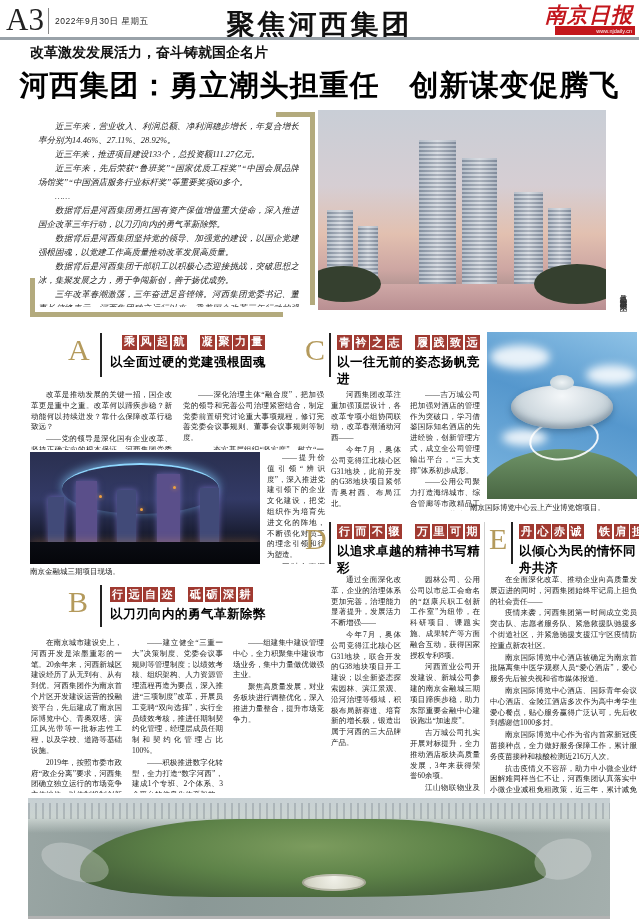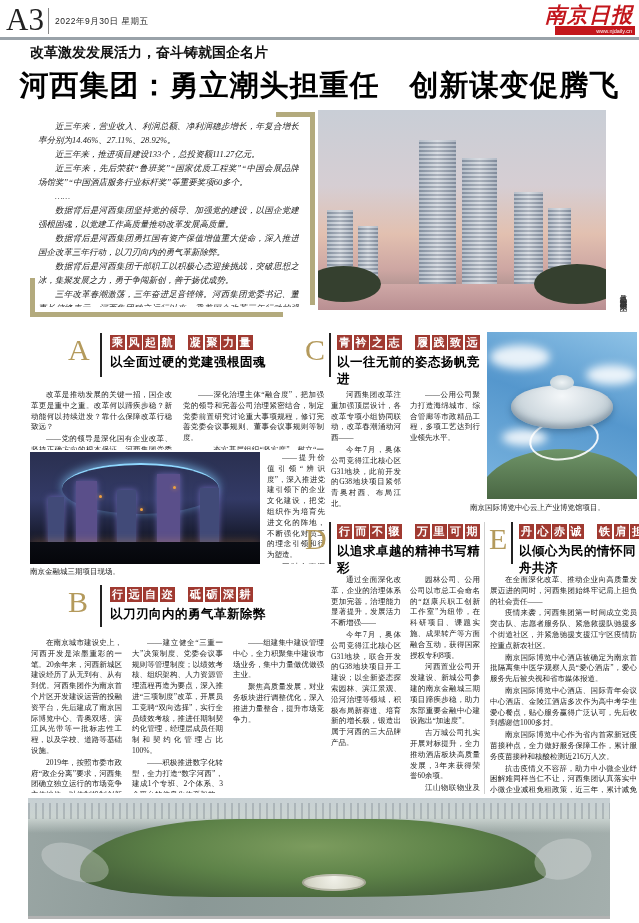--- a/index.html
+++ b/index.html
@@ -83,37 +83,38 @@
   .vrule{width:1px;background:#cfcfcf;}
 </style>
 </head>
 <body>
 
 <div class="page">
 
   <div class="abs pageno">A3</div>
   <div class="abs hdr-vline"></div>
   <div class="abs hdr-date">2022年9月30日 星期五</div>
+  <div class="abs hdr-title">聚焦河西集团</div>
   <div class="abs masthead">南京日报</div>
   <div class="abs mast-bar">www.njdaily.cn</div>
   <div class="abs hdr-rule"></div>
 
   <div class="abs kicker">改革激发发展活力，奋斗铸就国企名片</div>
   <div class="abs headline">河西集团：勇立潮头担重任　创新谋变促腾飞</div>
 
   <div class="abs intro">
     <div class="br-tr"></div>
     <div class="br-bl"></div>
     <div class="intro-text">
         <p>近三年来，营业收入、利润总额、净利润稳步增长，年复合增长率分别为14.46%、27.11%、28.92%。</p>
         <p>近三年来，推进项目建设133个，总投资额111.27亿元。</p>
         <p>近三年来，先后荣获“鲁班奖”“国家优质工程奖”“中国会展品牌场馆奖”“中国酒店服务行业标杆奖”等重要奖项60多个。</p>
         <p>……</p>
+        <p>数据背后是河西集团勇扛国有资产保值增值重大使命，深入推进国企改革三年行动，以刀刃向内的勇气革新除弊。</p>
         <p>数据背后是河西集团坚持党的领导、加强党的建设，以国企党建强根固魂，以党建工作高质量推动改革发展高质量。</p>
-        <p>数据背后是河西集团勇扛国有资产保值增值重大使命，深入推进国企改革三年行动，以刀刃向内的勇气革新除弊。</p>
         <p>数据背后是河西集团干部职工以积极心态迎接挑战，突破思想之冰，集聚发展之力，勇于争闯新创，善于扬优成势。</p>
         <p>三年改革春潮激荡，三年奋进足音铿锵。河西集团党委书记、董事长储峰表示，河西集团独立运行以来，乘着国企改革三年行动的强劲东风，坚持以“改”促“变”、以“变”促“优”，在高质量发展道路上迈出了坚实的步伐。</p>
       </div>
   </div>
 
   <div class="photo ph-render">
     <div class="tw" style="left:3%;bottom:14%;width:9%;height:36%;"></div>
     <div class="tw" style="left:14%;bottom:13%;width:7%;height:29%;"></div>
     <div class="tw" style="left:35%;bottom:12%;width:13%;height:73%;"></div>
     <div class="tw" style="left:50%;bottom:12%;width:12%;height:64%;"></div>
@@ -123,21 +124,21 @@
     <div class="trees" style="left:-4%;bottom:4%;width:26%;height:18%;"></div>
     <div class="trees" style="right:-5%;bottom:3%;width:30%;height:20%;"></div>
   </div>
   <div class="abs vcap">
     <span>奥体公司乐游园项目效果图。</span>
   </div>
 
   <div class="abs" style="left:30px;top:329px;width:296px;height:58px;">
     <div class="abs sec-letter" style="left:38px;top:4px;">A</div>
     <div class="sec-vline" style="left:70px;top:4px;height:44px;"></div>
-    <div class="abs" style="left:80px;top:3px;white-space:nowrap;">
+    <div class="abs" style="left:92px;top:3px;white-space:nowrap;font-family:Liberation Mono, monospace;">
       <span><span class="tchar">乘</span><span class="tchar">风</span><span class="tchar">起</span><span class="tchar">航</span></span><span class="tgap"></span><span><span class="tchar">凝</span><span class="tchar">聚</span><span class="tchar">力</span><span class="tchar">量</span></span>
     </div>
     <div class="abs sec-sub" style="left:80px;top:25px;">以全面过硬的党建强根固魂</div>
   </div>
 
   <div class="bcol" style="left:30px;top:389px;width:143px;height:61px;">
       <p>改革是推动发展的关键一招，国企改革更是重中之重。改革何以蹄疾步稳？新动能何以持续迸发？靠什么保障改革行稳致远？</p>
       <p>——党的领导是深化国有企业改革、坚持正确方向的根本保证。河西集团党委坚持以党的建设引领改革发展，以党组织的自我革命引领企业变革，并为改革不断探索护航。</p>
     </div>
   <div class="bcol" style="left:182px;top:389px;width:143px;height:61px;">
@@ -193,20 +194,21 @@
     </div>
     <div class="abs sec-sub" style="left:32px;top:25px;">以一往无前的姿态扬帆竞进</div>
   </div>
 
   <div class="bcol" style="left:330px;top:389px;width:72px;height:122px;">
       <p>河西集团改革注重加强顶层设计，各改革专项小组协同联动，改革春潮涌动河西——</p>
       <p>今年7月，奥体公司竞得江北核心区G31地块，此前开发的G38地块项目紧邻青奥村西、布局江北。</p>
       <p>——置业公司深入推进人事、劳动、分配三项制度改革，机制活力充分释放；项目10月上市预售，打造低密度公开样板区。</p>
     </div>
   <div class="bcol" style="left:409px;top:389px;width:72px;height:122px;">
+      <p>——吉万城公司把加强对酒店的管理作为突破口，学习借鉴国际知名酒店的先进经验，创新管理方式，成立全公司管理输出平台，“三大支撑”体系初步成形。</p>
       <p>——公用公司聚力打造海绵城市、综合管廊等市政精品工程，多项工艺达到行业领先水平。</p>
     </div>
 
   <div class="photo ph-expo">
     <div class="cloud" style="left:2%;top:8%;width:40%;height:14%;"></div>
     <div class="cloud" style="right:0;top:20%;width:34%;height:12%;"></div>
     <div class="cloud" style="left:10%;top:58%;width:30%;height:10%;"></div>
     <div class="hill"></div>
     <div class="ring"></div>
     <div class="saucer"></div>

